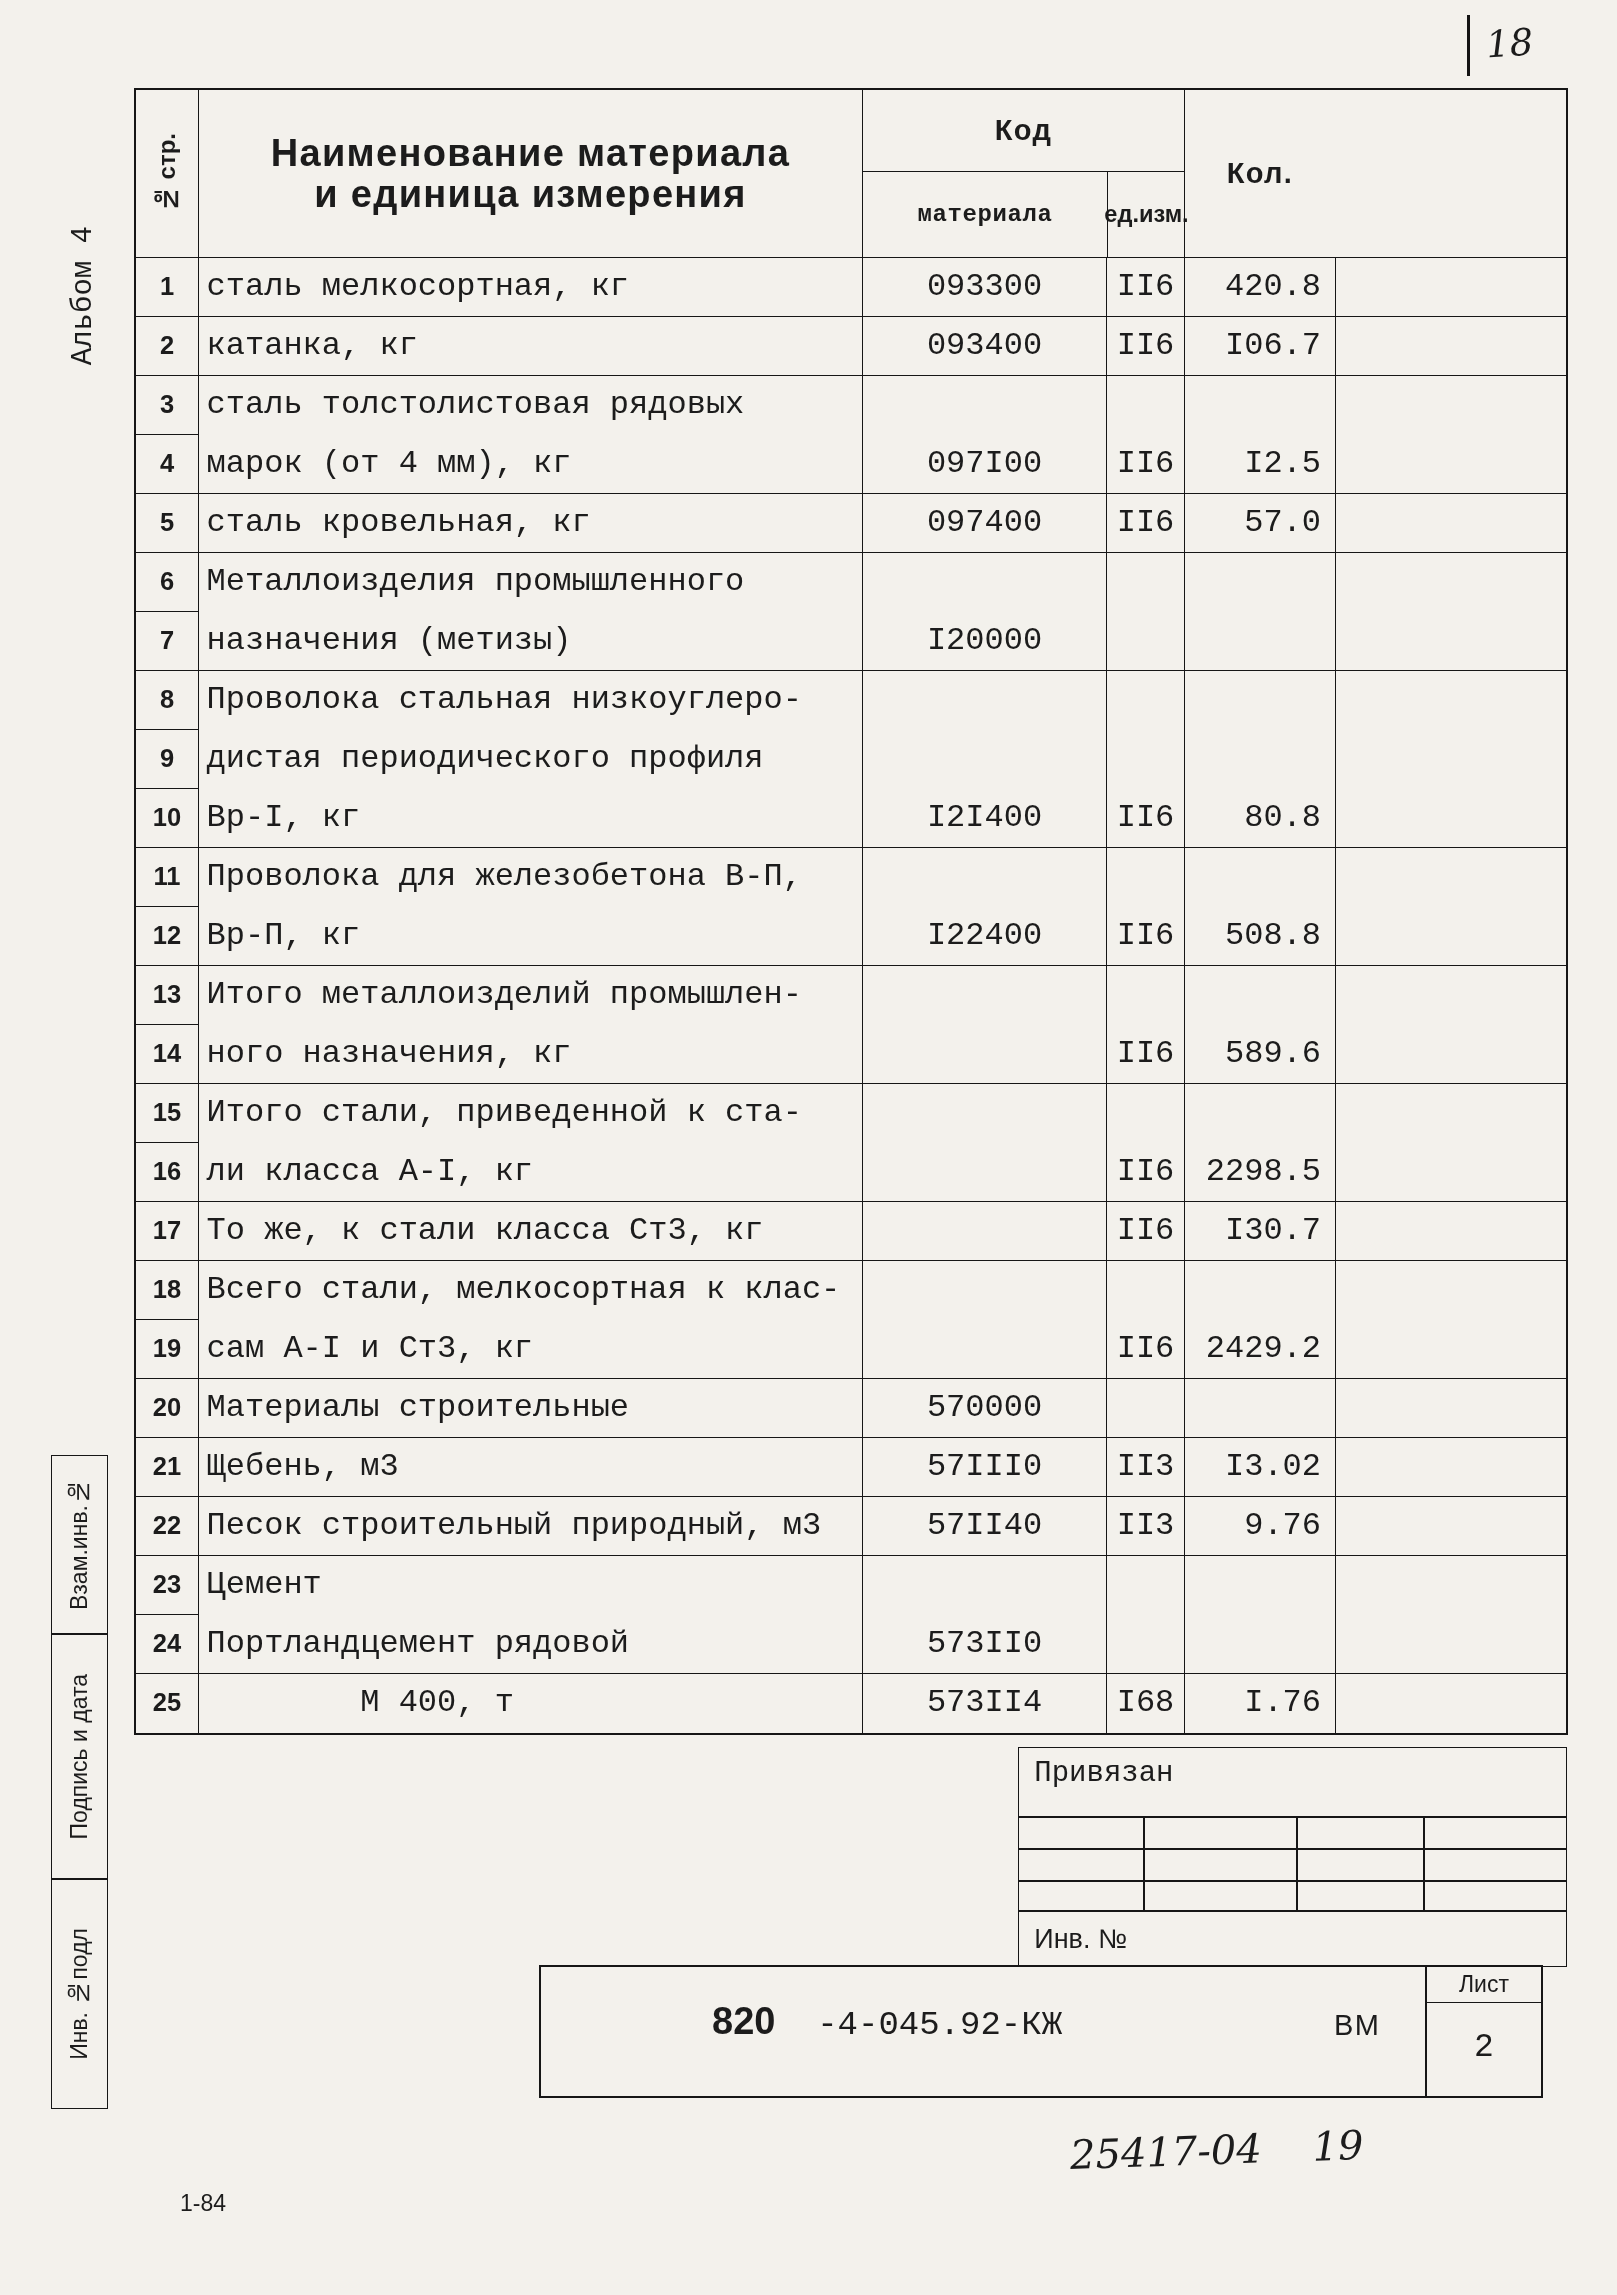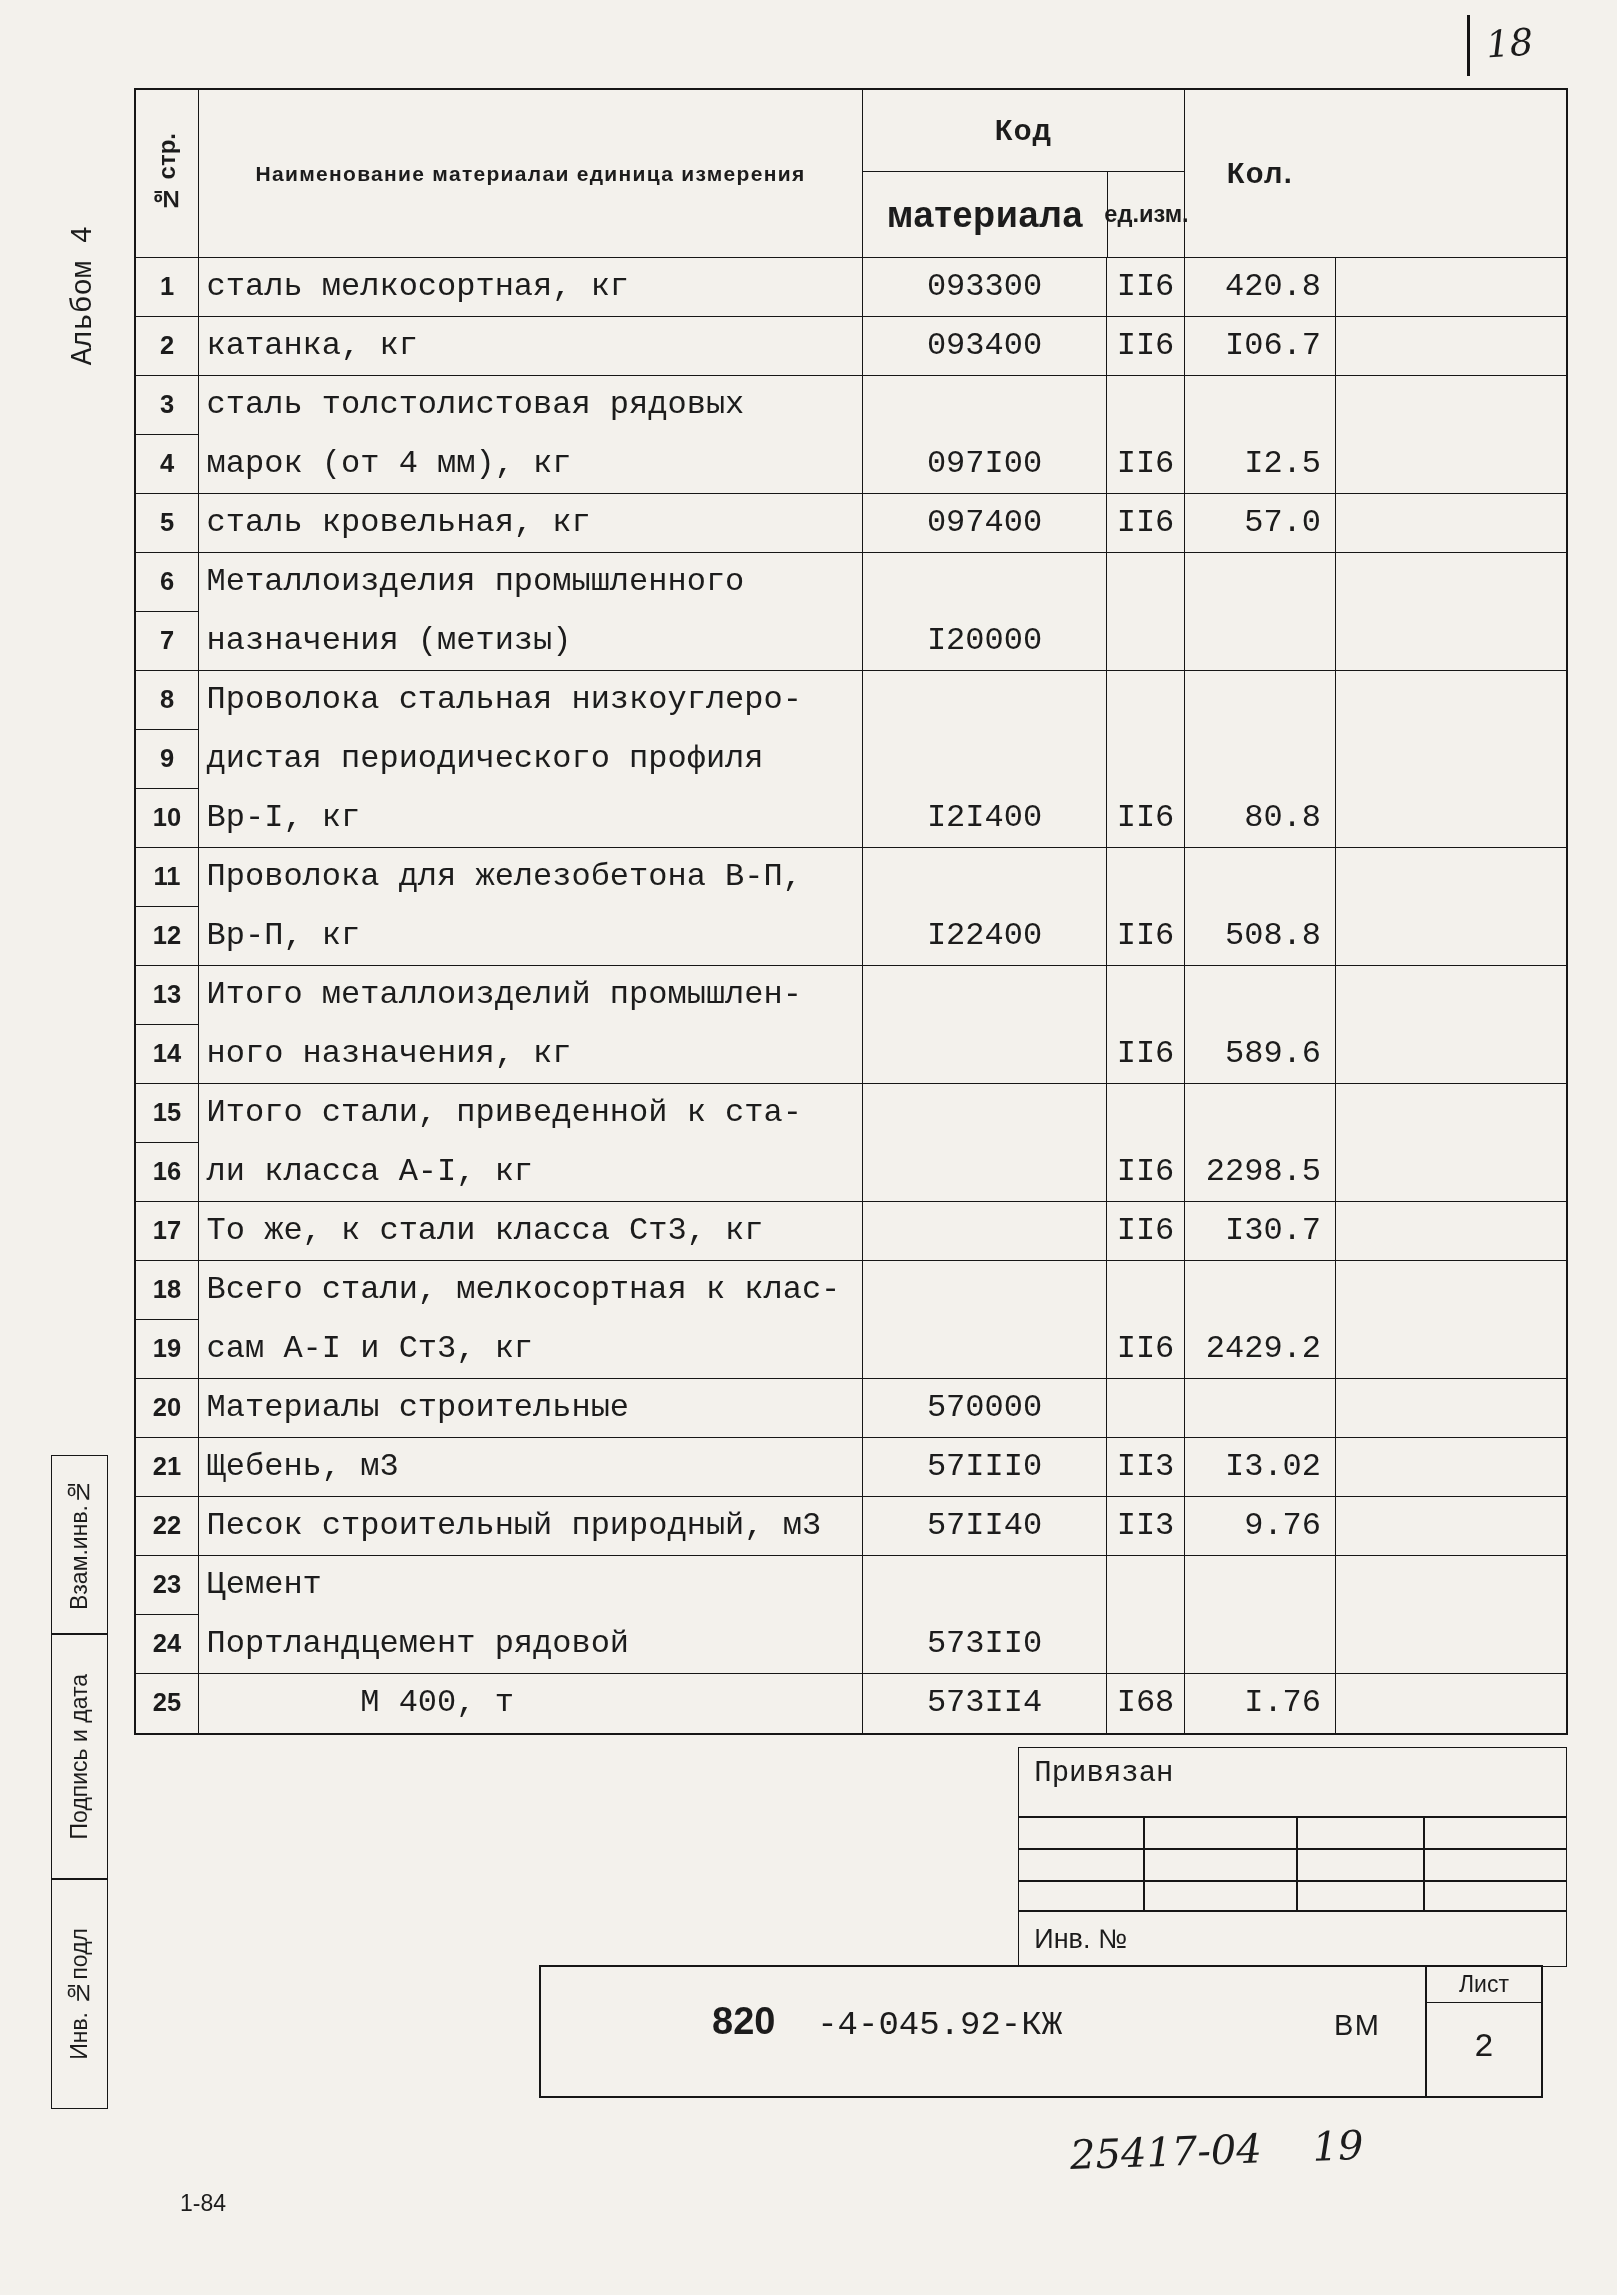--- a/index.html
+++ b/index.html
@@ -39,25 +39,25 @@
     display:grid;
     grid-template-columns:62px 664px 322px 151px 231px;
     height:168px;
     border-bottom:1.9px solid #161616;
     font-family:"Liberation Sans",sans-serif;
     font-weight:700;
   }
   .hcell { border-left:1.9px solid #161616; display:flex; align-items:center; justify-content:center; text-align:center; }
   .hcell:first-child { border-left:none; }
   .h-no { font-size:24px; }
-  .h-name { flex-direction:row; font-size:21px; letter-spacing:1.3px; line-height:41px;align-items:center; }
+  .h-name { flex-direction:column; font-size:38px; letter-spacing:1.3px; line-height:41px;align-items:center; }
   .h-code-group { flex-direction:column; align-items:stretch; justify-content:flex-start; padding:0; }
   .code-top { height:82px; border-bottom:1.9px solid #161616; display:flex; align-items:center; justify-content:center; font-size:29px; letter-spacing:1.3px; }
   .code-bottom { flex:1; display:grid; grid-template-columns:244px 78px; }
-  .code-mat { display:flex; align-items:center; justify-content:center; font-size:36px; letter-spacing:0.6px; }
+  .code-mat { display:flex; align-items:center; justify-content:center; font-size:24px; letter-spacing:0.6px;font-family:Liberation Mono, monospace; }
   .code-unit { border-left:1.9px solid #161616; display:flex; flex-direction:row; align-items:center; justify-content:center; font-size:23.6px; line-height:29px; }
   .h-qty { font-size:29px; letter-spacing:1.3px; }
   .h-note { font-size:28px; letter-spacing:0.6px; }
 
   .trow {
     display:grid;
     grid-template-columns:62px 664px 244px 78px 151px 231px;
     height:59px;
   }
   .cell { border-left:1.9px solid #161616; line-height:57px; font-size:32px; overflow:hidden; }

